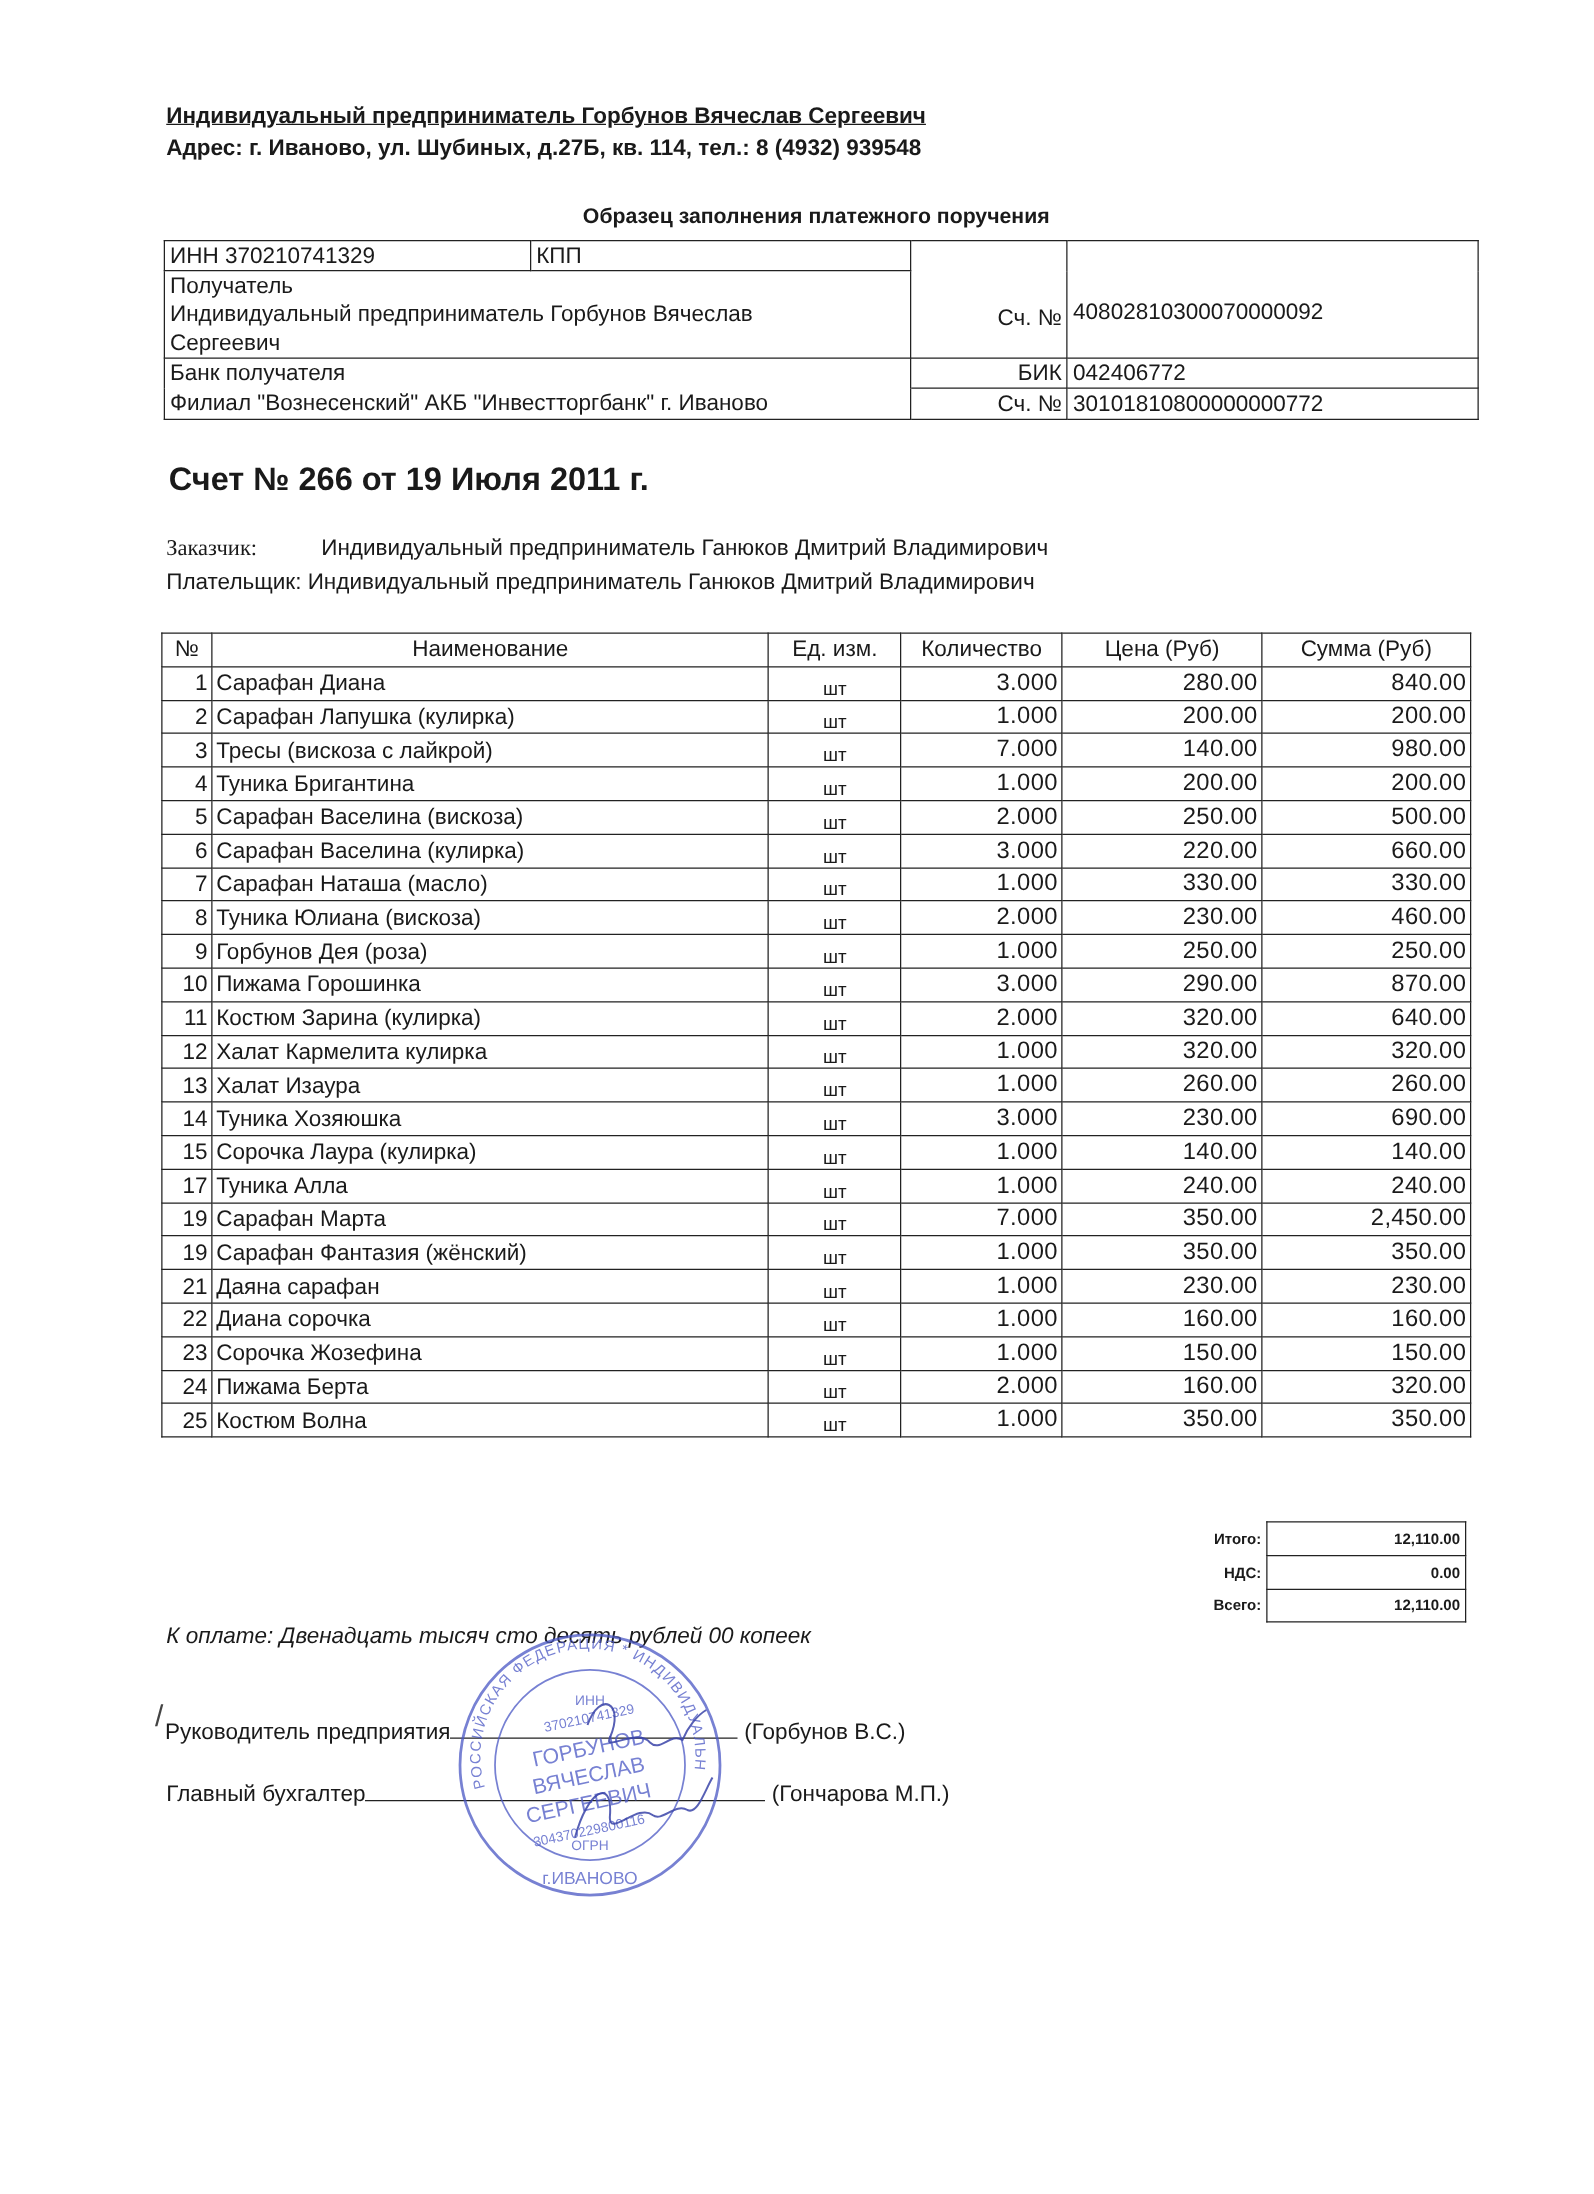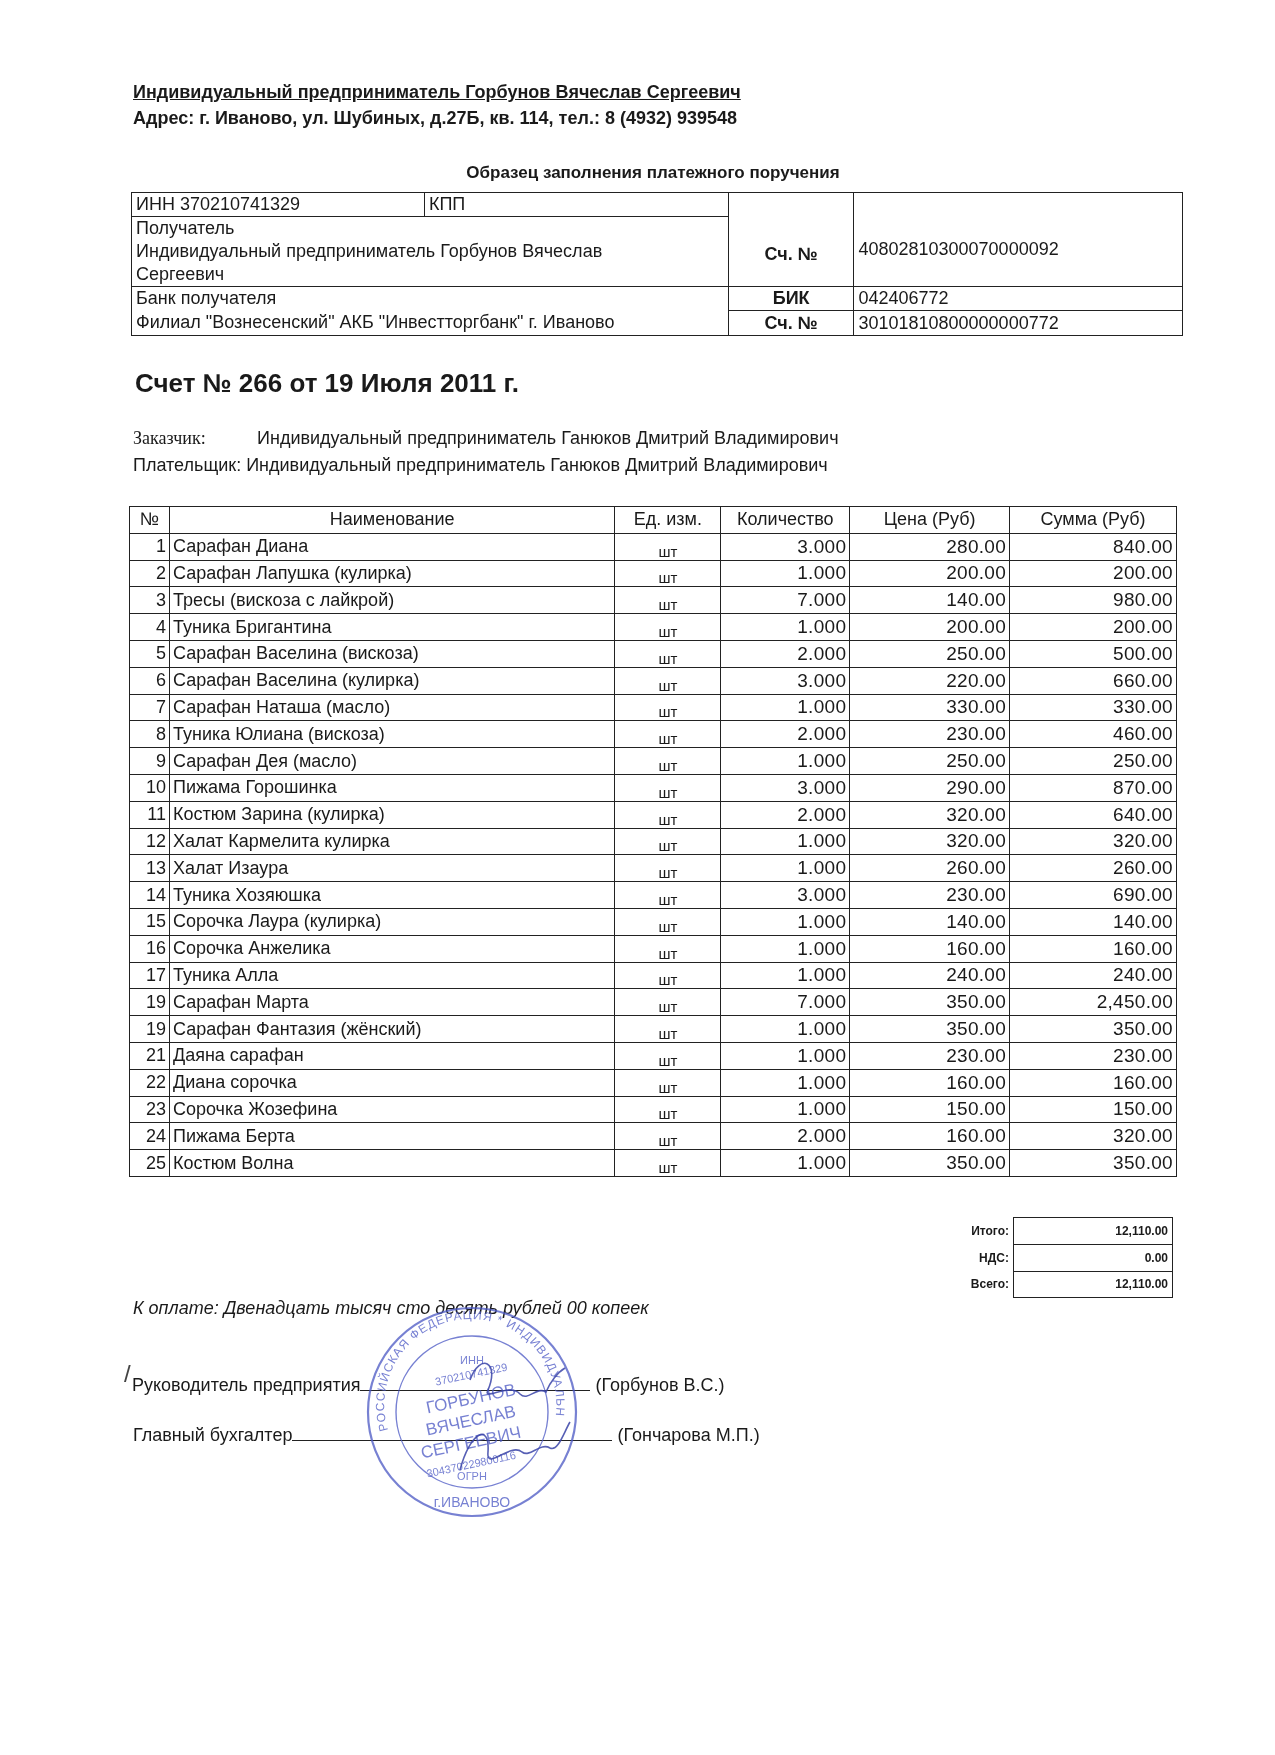--- a/index.html
+++ b/index.html
@@ -8,21 +8,21 @@
   .abs { position:absolute; }
   .hdr1 { left:133px; top:82px; font-size:18px; font-weight:bold; text-decoration:underline; }
   .hdr2 { left:133px; top:108px; font-size:18px; font-weight:bold; }
   .sample-title { left:0; width:1306px; text-align:center; top:163px; font-size:17px; font-weight:bold; }
 
   table { border-collapse:collapse; }
   .pay { position:absolute; left:131px; top:192px; width:1052px; font-size:18px; }
   .pay td { border:1.5px solid #222; padding:0 4px; vertical-align:middle;margin-left:36px; }
   .pay .nobot { border-bottom:none; }
   .pay .notop { border-top:none; }
-  .pay .c { text-align:center;font-weight:bold; }
+  .pay .c { text-align:right; }
 
   .inv-title { left:135px; top:368px; font-size:26px; font-weight:bold; }
   .party { font-size:18px; }
   .party .lbl { display:inline-block;font-family:Liberation Serif, serif; }
   .cust { left:133px; top:428px; }
   .cust .lbl { width:124px; }
   .payer { left:133px; top:455px; }
 
   .items { position:absolute; left:129px; top:506px; width:1048px; font-size:18px; }
   .items th, .items td { border:1.5px solid #222; height:25.8px; padding:0 3px; white-space:nowrap; }
@@ -174,21 +174,21 @@
       <tr>
         <td class="num">8</td>
         <td class="name">Туника Юлиана (вискоза)</td>
         <td class="unit">шт</td>
         <td class="r">2.000</td>
         <td class="r">230.00</td>
         <td class="r">460.00</td>
       </tr>
       <tr>
         <td class="num">9</td>
-        <td class="name">Сарафан Дея (масло)</td>
+        <td class="name">Горбунов Дея (роза)</td>
         <td class="unit">шт</td>
         <td class="r">1.000</td>
         <td class="r">250.00</td>
         <td class="r">250.00</td>
       </tr>
       <tr>
         <td class="num">10</td>
         <td class="name">Пижама Горошинка</td>
         <td class="unit">шт</td>
         <td class="r">3.000</td>
@@ -227,28 +227,20 @@
         <td class="r">230.00</td>
         <td class="r">690.00</td>
       </tr>
       <tr>
         <td class="num">15</td>
         <td class="name">Сорочка Лаура (кулирка)</td>
         <td class="unit">шт</td>
         <td class="r">1.000</td>
         <td class="r">140.00</td>
         <td class="r">140.00</td>
-      </tr>
-      <tr>
-        <td class="num">16</td>
-        <td class="name">Сорочка Анжелика</td>
-        <td class="unit">шт</td>
-        <td class="r">1.000</td>
-        <td class="r">160.00</td>
-        <td class="r">160.00</td>
       </tr>
       <tr>
         <td class="num">17</td>
         <td class="name">Туника Алла</td>
         <td class="unit">шт</td>
         <td class="r">1.000</td>
         <td class="r">240.00</td>
         <td class="r">240.00</td>
       </tr>
       <tr>

